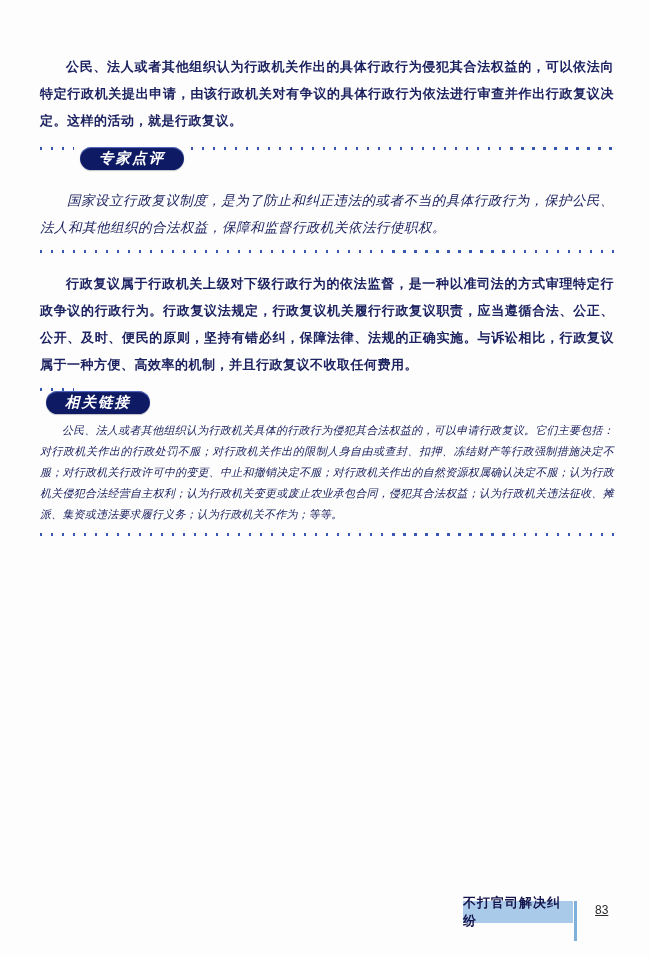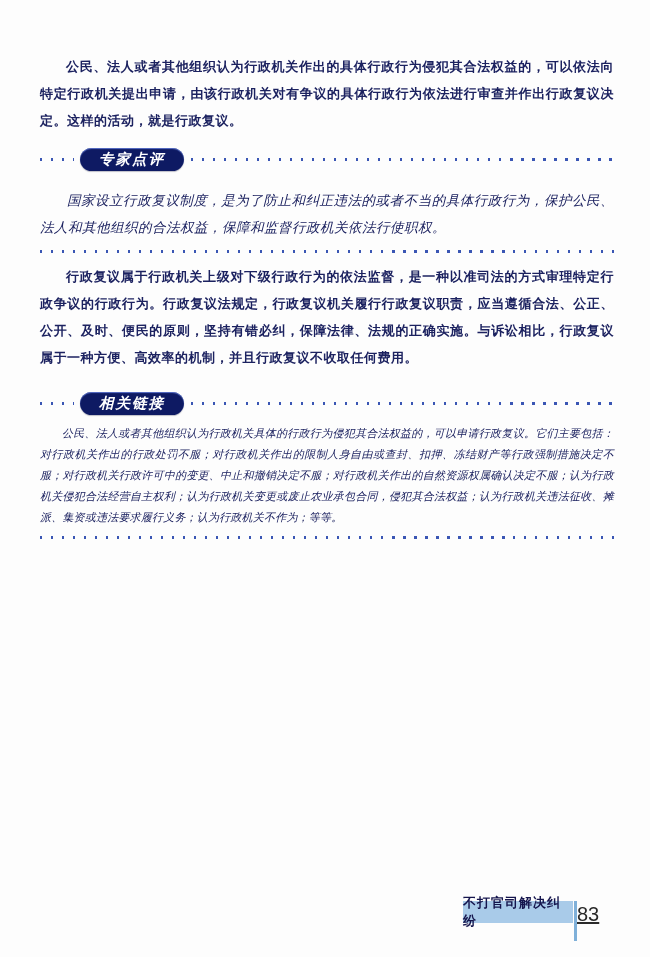--- a/index.html
+++ b/index.html
@@ -24,29 +24,28 @@
     margin:0 36px 0 40px;
     color:var(--ink);
     font-size:13px;
     line-height:27px;
     font-weight:bold;
     text-align:justify;
     text-indent:2em;
     letter-spacing:0.5px;
   }
   .p1{padding-top:53px;}
-  .p2{margin-top:10px;}
+  .p2{margin-top:17px;}
   .section-header{
     display:flex;
-    align-items:center;
     margin:0 36px 0 40px;
     height:24px;
   }
   .hdr-expert{margin-top:13px;}
-  .hdr-links{margin-top:20px;}
+  .hdr-links{margin-top:10px;flex-direction:column;}
   .dotline{
     height:3px;
     background:repeating-linear-gradient(to right, var(--dot) 0 2.5px, transparent 2.5px 11px);
   }
   .dots-left{width:34px;flex:0 0 auto;}
   .dots-right{flex:1 1 auto;margin-left:7px;}
   .badge{
     flex:0 0 auto;
     margin-left:6px;
     width:104px;height:23px;
@@ -100,23 +99,24 @@
     font-weight:bold;
     letter-spacing:1px;
     display:flex;align-items:center;justify-content:center;
   }
   .footer-vline{
     width:3px;height:40px;
     background:var(--barline);
     margin-left:1px;
   }
   .footer-pagenum{
+    margin-left:18px;
     margin-top:2px;
     color:#2a2a2a;
-    font-size:20px;
+    font-size:12px;
     text-decoration:underline;
   }
 </style>
 </head>
 <body>
 
 <div class="page">
 
   <p class="body-para p1">公民、法人或者其他组织认为行政机关作出的具体行政行为侵犯其合法权益的，可以依法向特定行政机关提出申请，由该行政机关对有争议的具体行政行为依法进行审查并作出行政复议决定。这样的活动，就是行政复议。</p>
 

